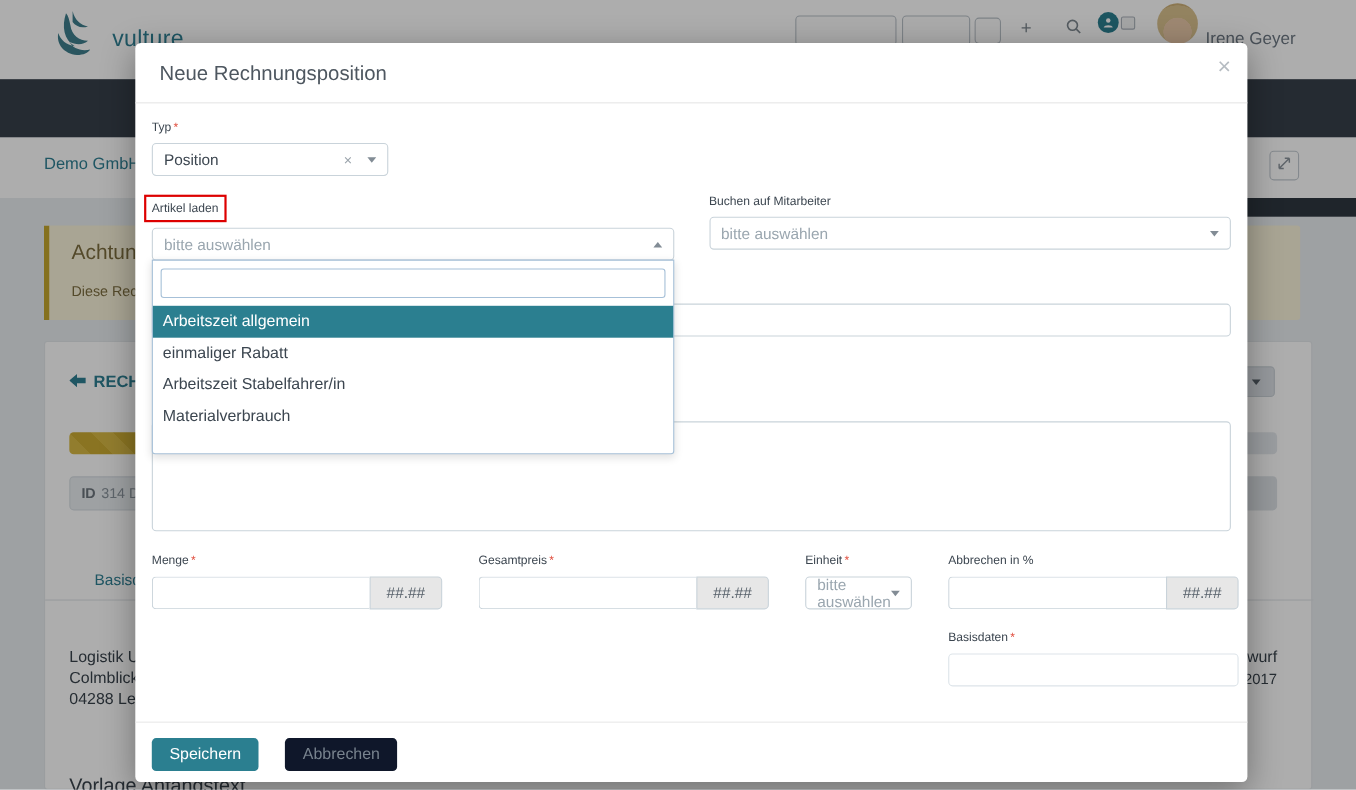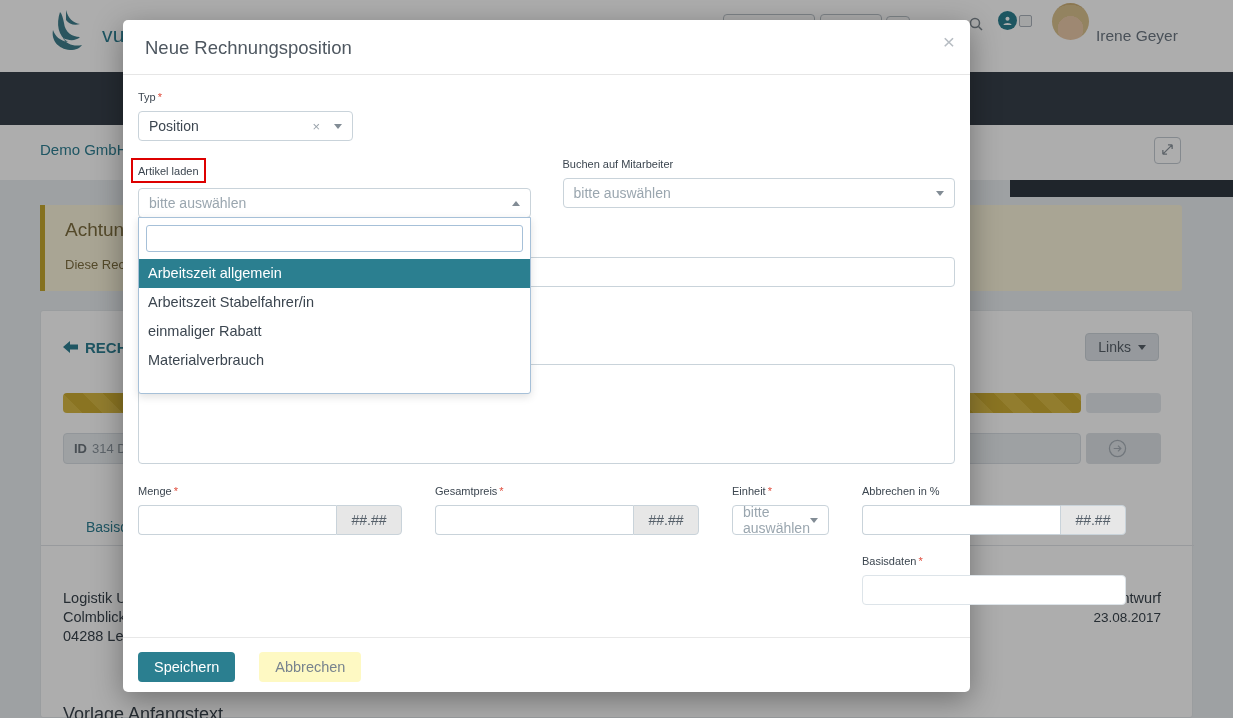--- a/index.html
+++ b/index.html
@@ -45,21 +45,21 @@
   .id-box b { color:#6c757d; }
   .mini-action { position:absolute; left:1045px; top:122px; width:75px; height:31px; background:#dde2e6; border-radius:4px; display:flex; align-items:center; padding-left:22px; }
   .tab { position:absolute; left:45px; top:208px; font-size:14px; color:#2e7f93; }
   .tab-divider { position:absolute; left:0; top:234px; width:1153px; border-top:1px solid #e0e4e8; }
   .addr { position:absolute; left:22px; top:278px; font-size:14.5px; color:#39434c; line-height:19px; }
   .status-block { position:absolute; right:31px; top:278px; text-align:right; font-size:14.5px; color:#39434c; line-height:19px; }
   .status-block .date { font-size:13.5px; }
   .footer-note { position:absolute; left:22px; top:393px; font-size:18px; color:#39434c; }
   .overlay { position:absolute; inset:0; background:rgba(0,0,0,.32); }
   
-  .modal { position:absolute; left:123px; top:20px; width:847px; height:672px; background:#fff; border-radius:5px; box-shadow:0 8px 30px rgba(0,0,0,.35); }
+  .modal { position:absolute; left:123px; top:39px; width:1011px; height:672px; background:#fff; border-radius:5px; box-shadow:0 8px 30px rgba(0,0,0,.35); }
   .modal-header { position:relative; padding:17px 22px 15px; border-bottom:1px solid #e6e6e6; }
   .modal-title { font-size:18.5px; color:#4e5760; }
   .modal-close { position:absolute; right:15px; top:10px; font-size:21px; color:#b6bcc2; background:none; border:none; cursor:pointer; font-family:inherit; }
   .modal-body { padding:0 15px; }
   .f-label { display:block; font-size:11px; color:#3c4650; margin-bottom:8px; }
   .req { color:#e04b3b; margin-left:2px; }
   .red-box { display:inline-block; border:2px solid #dd0000; padding:1px 5px 2px; margin-left:-7px; margin-bottom:5px; }
   .red-box .f-label { margin:0; display:inline; }
   .sel { position:relative; height:30px; border:1px solid #c9d3da; border-radius:4px; background:#fff; display:flex; align-items:center; padding:0 10px; font-size:14px; cursor:pointer; }
   .sel .ph { color:#9aa6af; }
@@ -78,21 +78,21 @@
   .desc-area { display:block; width:100%; height:100px; border:1px solid #c9d3da; border-radius:4px; margin-top:77px; resize:none; font:inherit; font-size:14px; padding:6px 9px; }
   .row-4col { display:grid; grid-template-columns:repeat(4,1fr); column-gap:33px; margin-top:21px; }
   .addon-group { display:flex; }
   .num-input { flex:1; min-width:0; height:30px; border:1px solid #c9d3da; border-right:none; border-radius:4px 0 0 4px; padding:0 8px; font:inherit; font-size:14px; }
   .addon { width:66px; height:30px; background:#e7e7e7; border:1px solid #c9d3da; border-radius:0 4px 4px 0; display:flex; align-items:center; justify-content:center; font-size:14px; color:#56606a; }
   .gesamt-row { margin-top:20px; }
   .gesamt-input { display:block; width:100%; height:30px; border:1px solid #dde4e9; border-radius:4px; padding:0 8px; font:inherit; font-size:14px; }
   .modal-footer { border-top:1px solid #e8e8e8; margin-top:32px; padding:14px 15px; display:flex; justify-content:flex-start; gap:24px; }
   .btn { border:none; border-radius:4px; font-family:inherit; font-size:14.5px; padding:7px 16px; height:30px; line-height:16px; cursor:pointer; }
   .btn-primary { background:#2b7f90; color:#fff; }
-  .btn-default { background:#fef9c3; color:#78838e; }
+  .btn-default { background:#0f172a; color:#78838e; }
 </style>
 </head>
 <body>
 
 <div class="page">
 
   <header class="app-header">
     <div class="logo">
       <span>
         <svg width="52" height="50" viewBox="0 0 52 50">
@@ -218,22 +218,22 @@
           <label class="f-label">Artikel laden</label>
         </span>
         <div class="sel">
           <span class="ph">bitte auswählen</span>
           <span class="right">
               <span class="caret-u"></span>
             </span>
           <div class="dd-panel">
             <input class="dd-search" value="" style="">
             <div class="option selected">Arbeitszeit allgemein</div>
+            <div class="option">einmaliger Rabatt</div>
             <div class="option">Arbeitszeit Stabelfahrer/in</div>
-            <div class="option">einmaliger Rabatt</div>
             <div class="option">Materialverbrauch</div>
           </div>
         </div>
       </div>
       <div>
         <label class="f-label">Buchen auf Mitarbeiter</label>
         <div class="sel">
           <span class="ph">bitte auswählen</span>
           <span class="right">
               <span class="caret-d"></span>

